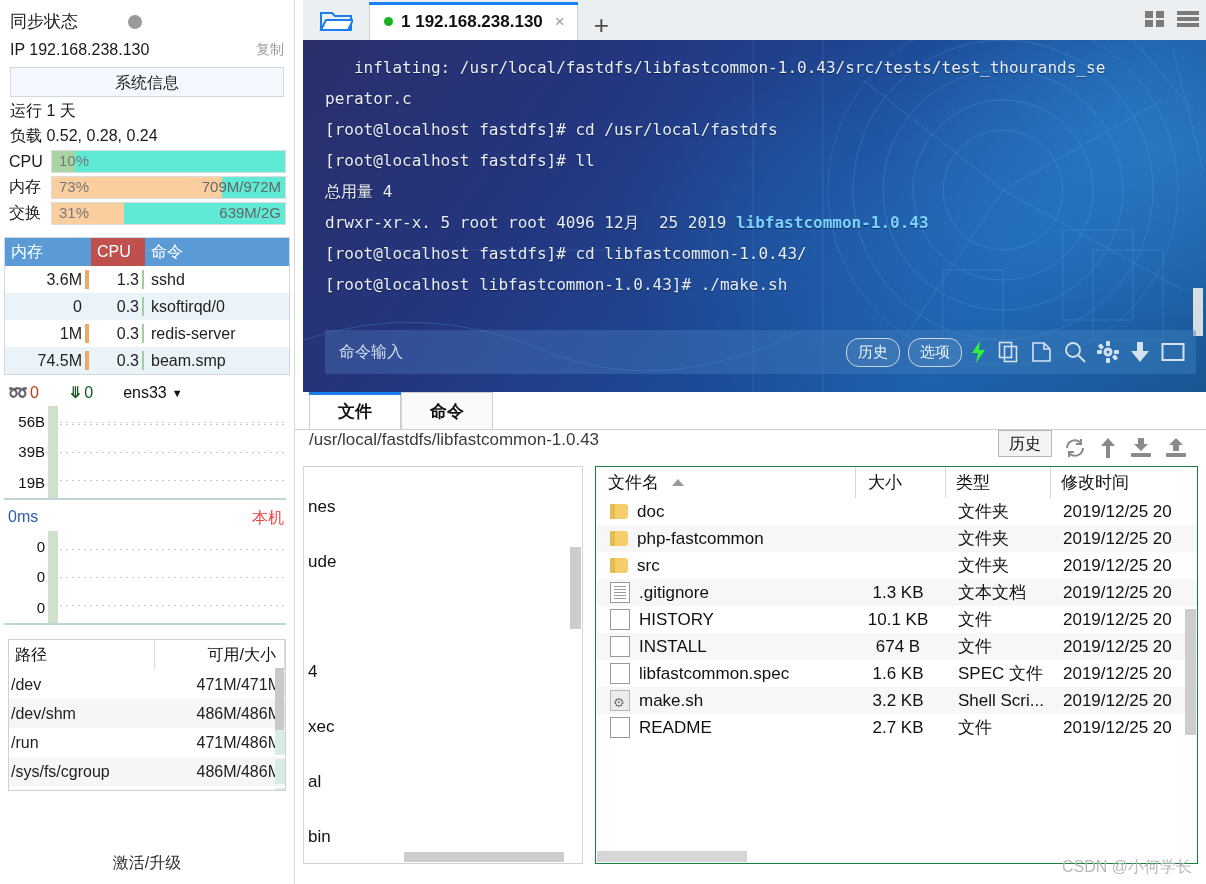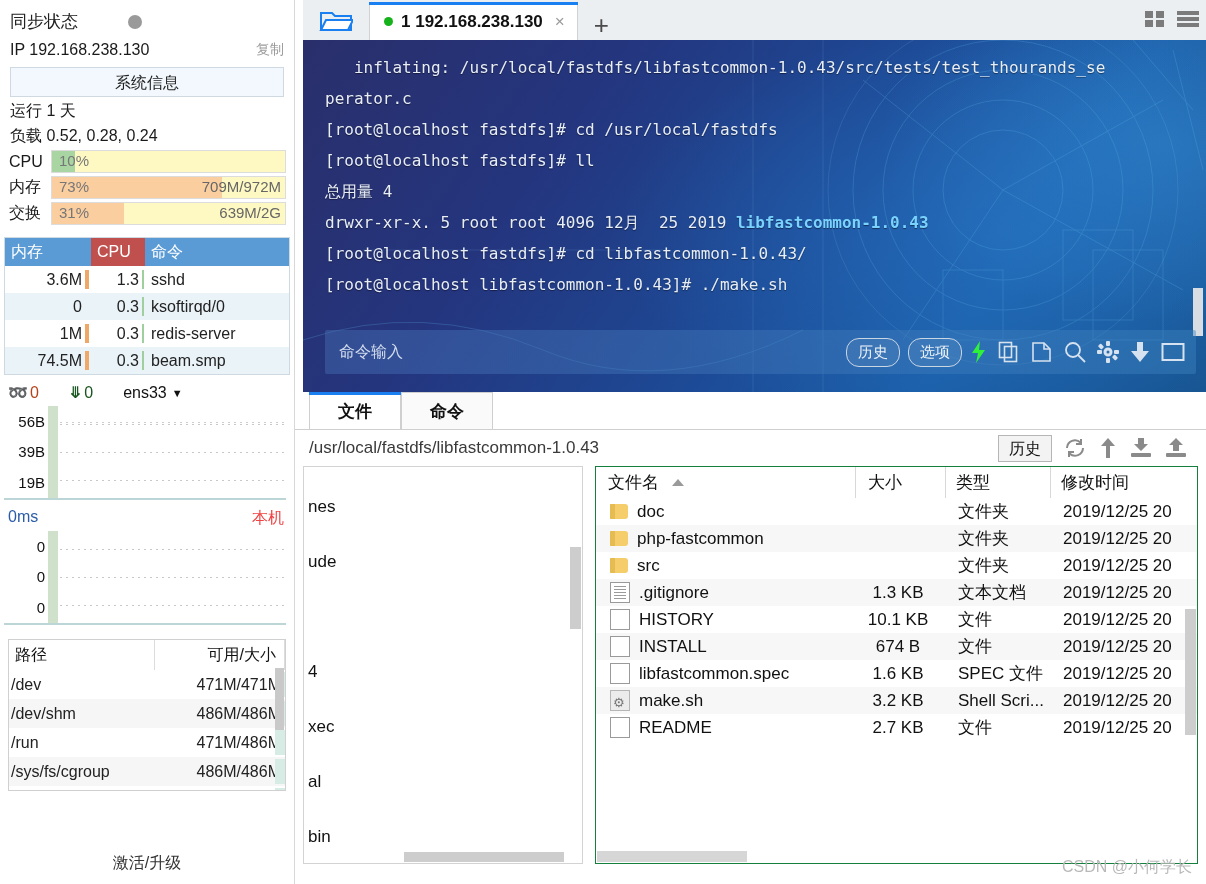--- a/index.html
+++ b/index.html
@@ -28,21 +28,21 @@
   .copy-link{font-size:14px;color:#9b9b9b;}
   .sysinfo-btn{
     margin:6px 10px 0 10px;height:30px;line-height:30px;text-align:center;
     background:#f2f8fd;border:1px solid #cfd9e2;font-size:16px;color:#222;
     box-sizing:border-box;
   }
   .uptime,.loadavg{padding:4px 10px 0 10px;font-size:16px;color:#1a1a1a;}
   .gauge-row{display:flex;align-items:center;padding:3px 8px 0 9px;}
   .gauge-label{width:42px;font-size:16px;color:#1a1a1a;flex:0 0 auto;}
   .gauge{
-    position:relative;flex:1;height:23px;background:#fef9c3;
+    position:relative;flex:1;height:23px;background:#5eead4;
     border:1px solid #dcdcdc;box-sizing:border-box;overflow:hidden;
   }
   .gauge-fill{position:absolute;left:0;top:0;bottom:0;}
   .gauge-pct{position:absolute;left:7px;top:1px;font-size:15px;color:#777;}
   .gauge-val{position:absolute;right:4px;top:1px;font-size:15px;color:#666;}
 
   
   .proc-table{margin:12px 4px 0 4px;border:1px solid #cfd9e2;box-sizing:border-box;}
   .proc-head{display:flex;height:28px;line-height:28px;color:#fff;font-size:16px;}
   .proc-head .c1{width:86px;background:#5b9bd5;padding-left:6px;box-sizing:border-box;}
@@ -140,21 +140,21 @@
   #file-panel{position:absolute;left:295px;top:392px;width:911px;height:492px;background:#ffffff;}
   .fb-tabs{display:flex;align-items:flex-end;height:38px;padding-left:14px;background:#fff;
     border-bottom:1px solid #cfcfcf;box-sizing:border-box;}
   .fb-tab{
     position:relative;height:37px;min-width:92px;display:flex;align-items:center;justify-content:center;
     font-size:17px;font-weight:bold;color:#111;border:1px solid #cfcfcf;border-bottom:none;
     background:#fafafa;box-sizing:border-box;
   }
   .fb-tab.active{background:#fff;}
   .fb-tab.active:before{content:"";position:absolute;left:-1px;right:-1px;top:-1px;height:3px;background:#1a7ff0;}
-  .fb-pathrow{display:flex;align-items:center;height:36px;padding:0 6px 0 14px;box-sizing:border-box;}
+  .fb-pathrow{display:flex;height:36px;padding:0 6px 0 14px;box-sizing:border-box;}
   .fb-path{flex:1;font-size:17px;color:#3a3a3a;}
   .fb-hist{height:27px;line-height:25px;padding:0 10px;border:1px solid #b6b6b6;background:#f3f3f3;
     font-size:16px;color:#111;margin-right:12px;box-sizing:border-box;}
   .fb-tool{margin-right:13px;display:flex;align-items:center;}
   .fb-body{display:flex;height:auto;}
   .tree-pane{position:relative;width:280px;border:1px solid #d3d3d3;box-sizing:border-box;
     height:398px;overflow:hidden;background:#fff;margin-left:8px;}
   .tree-item{height:31px;line-height:31px;font-size:17px;color:#111;white-space:nowrap;padding-left:4px;margin-top:24px;}
   .tree-item.sel{background:#eeeeee;}
   .tree-folder{display:inline-block;width:17px;height:14px;margin:0 9px -2px 0;background:#f5cd6a;

